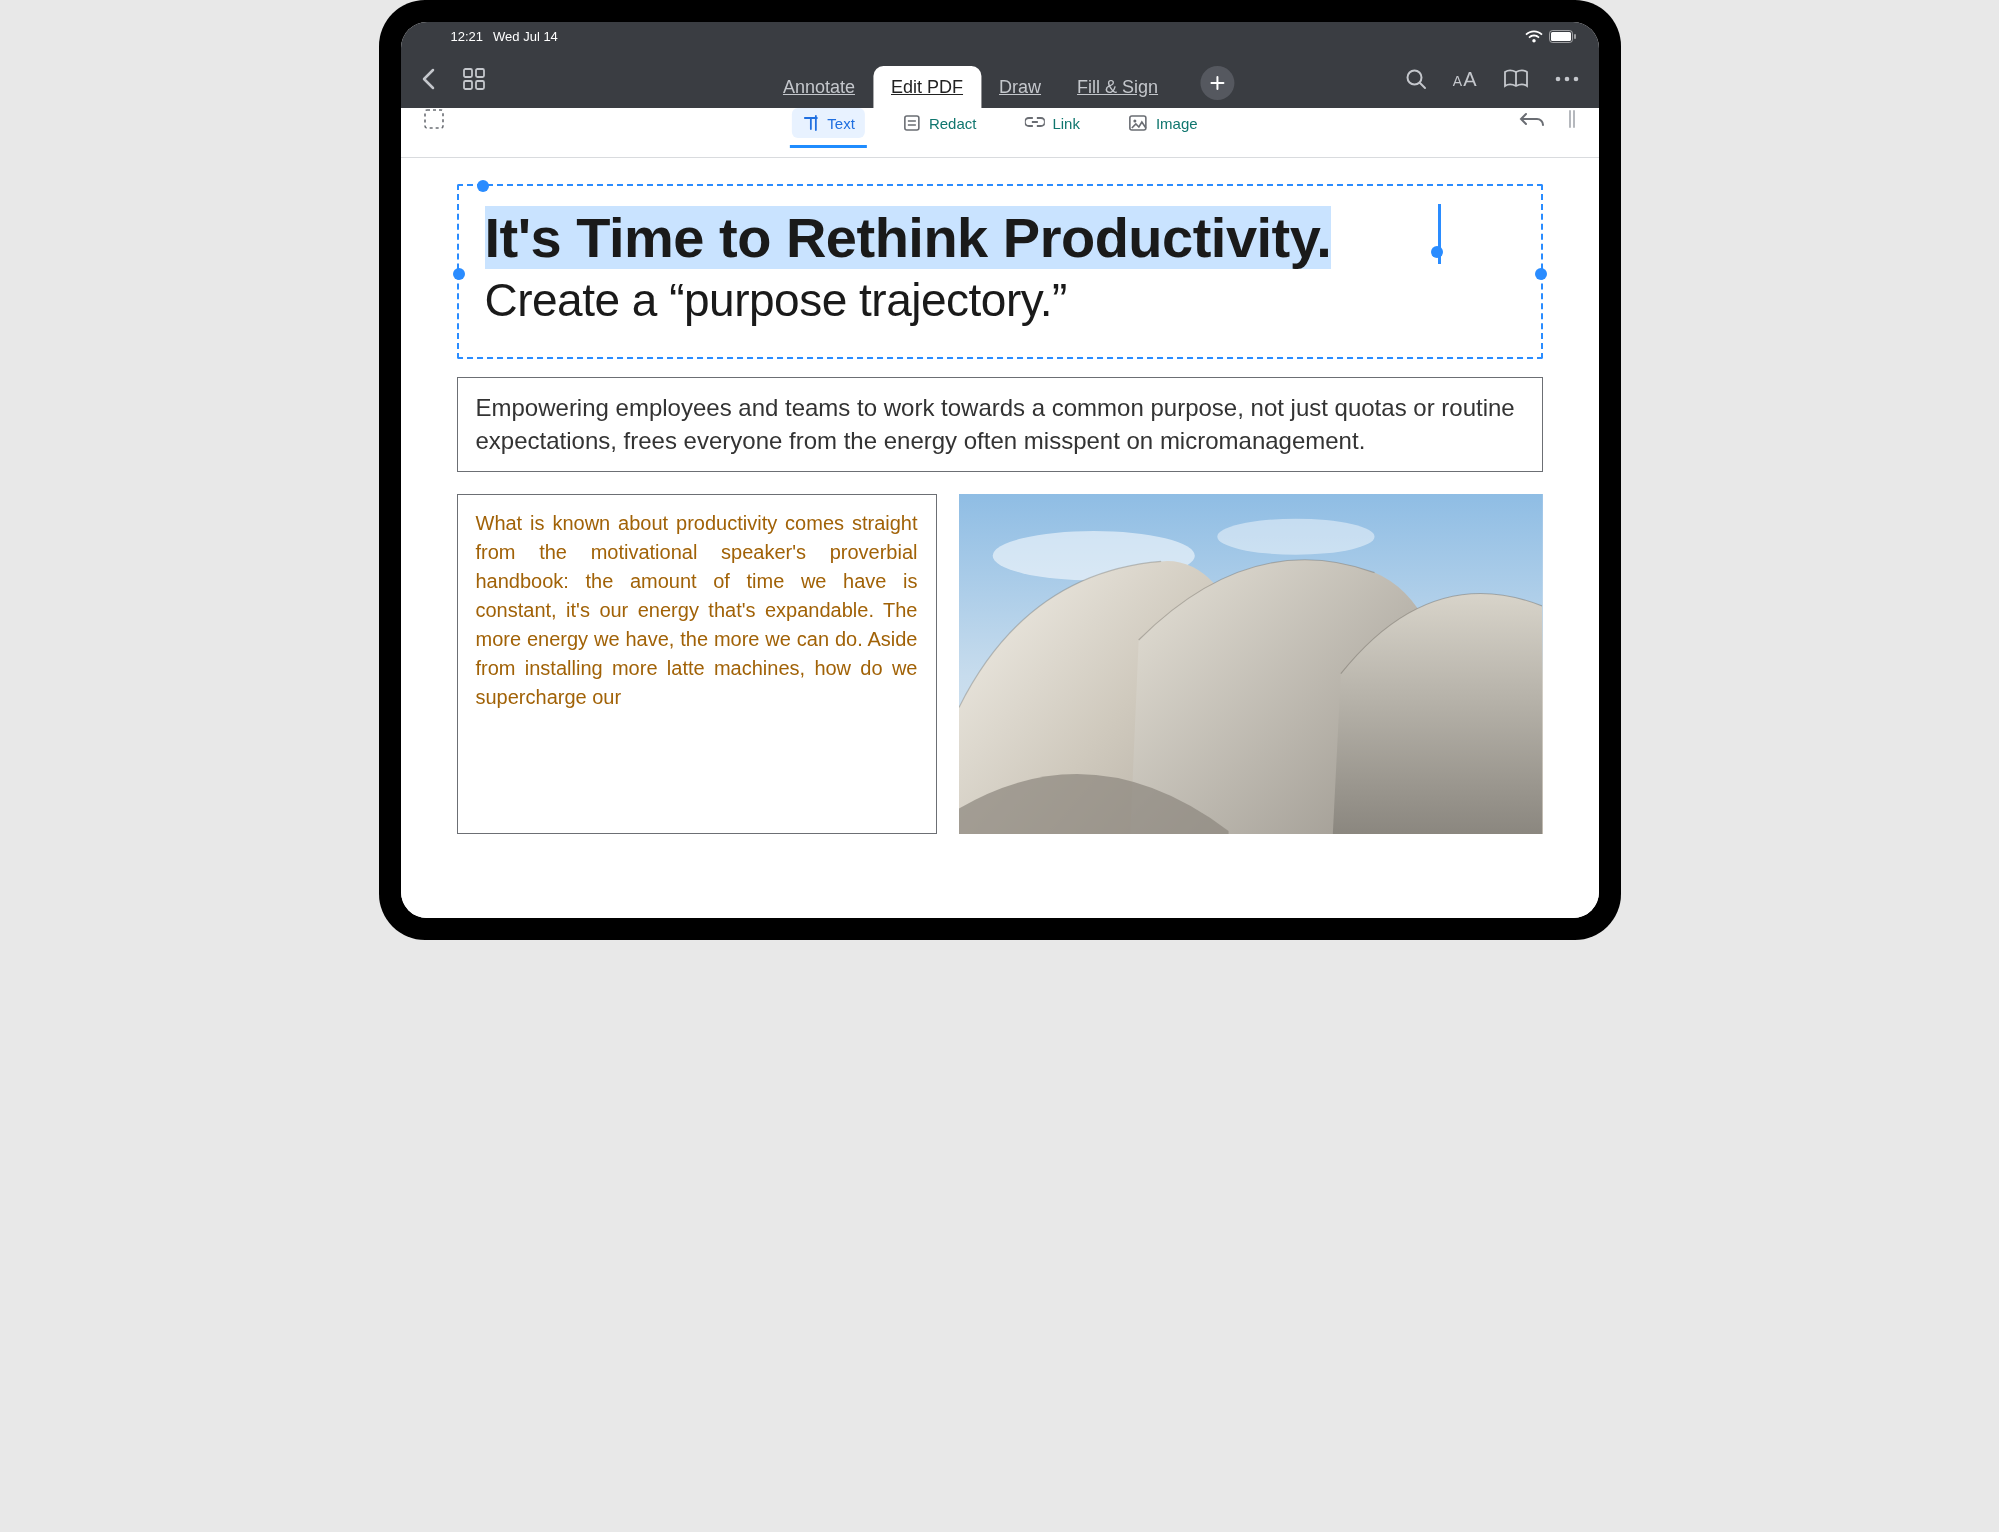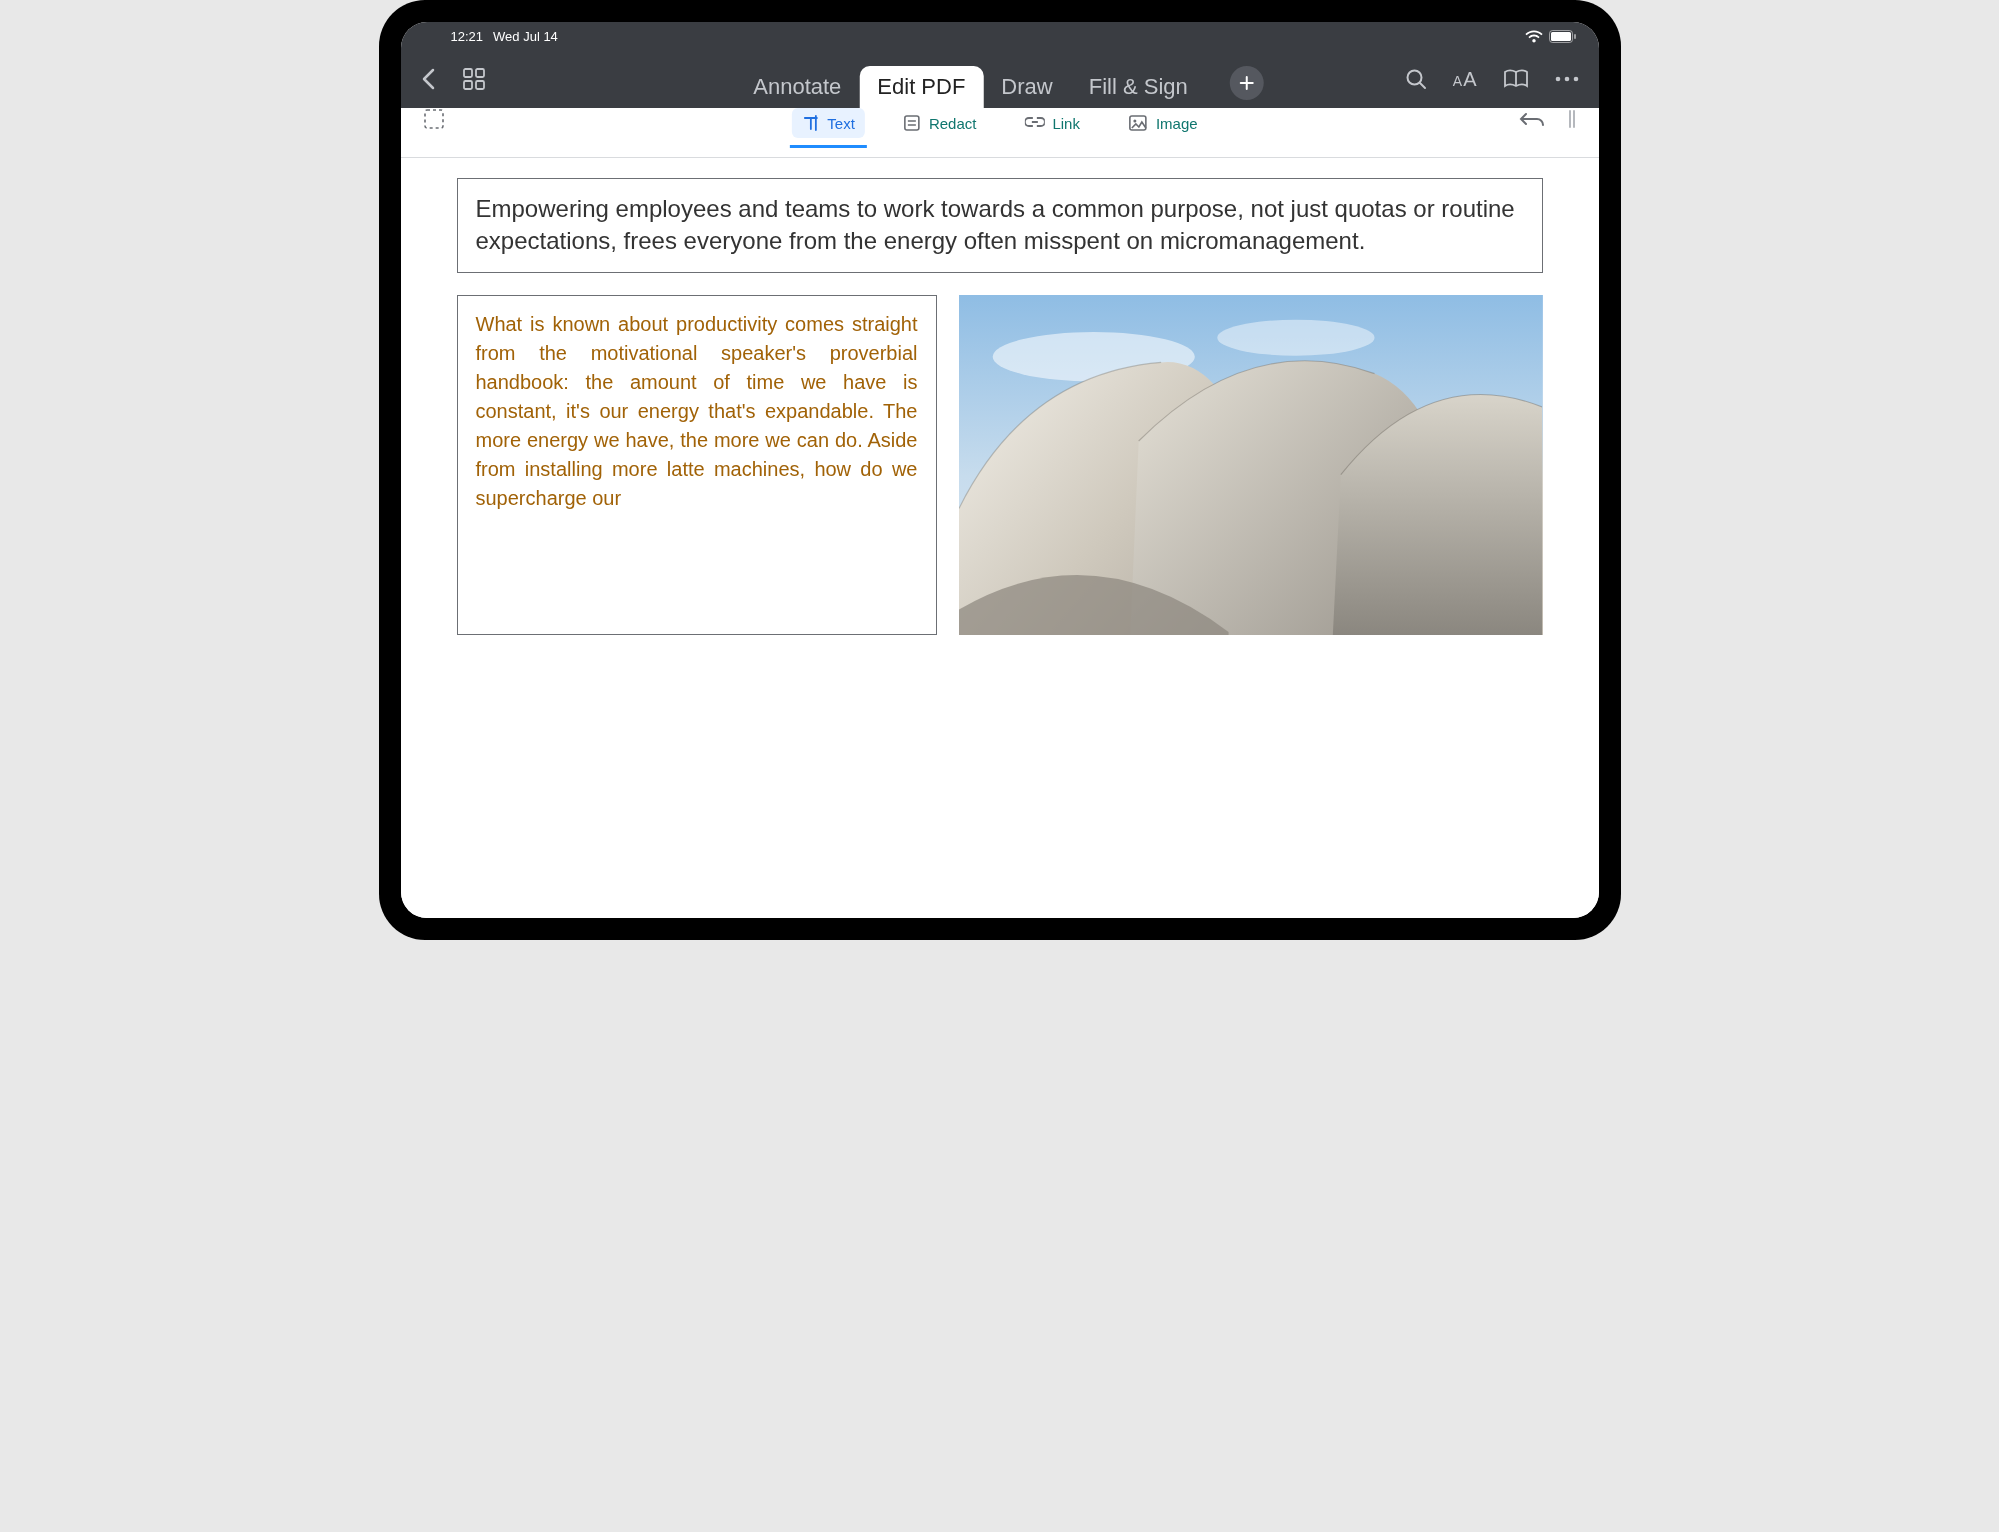--- a/index.html
+++ b/index.html
@@ -68,24 +68,25 @@
     margin-left:auto;
     display:flex;
     align-items:center;
     gap:26px;
   }
   .tab-btn {
     padding: 0 18px;
     height: 42px;
     display:flex;
     align-items:center;
-    font-size:22px;
+    font-size:18px;
     color:#c4c7cc;
     cursor:pointer;
     border-radius: 10px 10px 0 0;
+    text-decoration: underline;
   }
   .tab-btn.active {
     background:#fff;
     color:#222;
     font-weight:500;
   }
   .plus-btn {
     width:34px; height:34px;
     border-radius:50%;
     background:#55585f;
@@ -397,20 +398,29 @@
           <svg width="10" height="22" viewBox="0 0 10 22">
               <path stroke="#b5b8bd" stroke-width="2" stroke-linecap="round" d="M3 3v16M7 3v16"></path>
             </svg>
         </span>
       </div>
     </div>
 
 
     <div class="canvas">
 
+      <div class="sel-box">
+        <span class="sel-handle h-tl"></span>
+        <span class="sel-handle h-ml"></span>
+        <span class="sel-handle h-mr"></span>
+        <span class="sel-handle h-tr"></span>
+        <span class="cursor-bar"></span>
+        <div><span class="title-main">It's Time to Rethink Productivity.</span></div>
+        <div class="title-sub">Create a “purpose trajectory.”</div>
+      </div>
 
       <div class="para-box">Empowering employees and teams to work towards a common purpose, not just quotas or routine expectations, frees everyone from the energy often misspent on micromanagement.</div>
 
       <div class="two-col">
         <div class="col-left">
           <div class="body-box">What is known about productivity comes straight from the motivational speaker's proverbial handbook: the amount of time we have is constant, it's our energy that's expandable. The more energy we have, the more we can do. Aside from installing more latte machines, how do we supercharge our</div>
         </div>
         <div class="col-right">
           <svg class="building-shapes" viewBox="0 0 520 360" preserveAspectRatio="xMidYMid slice">
             <defs>

